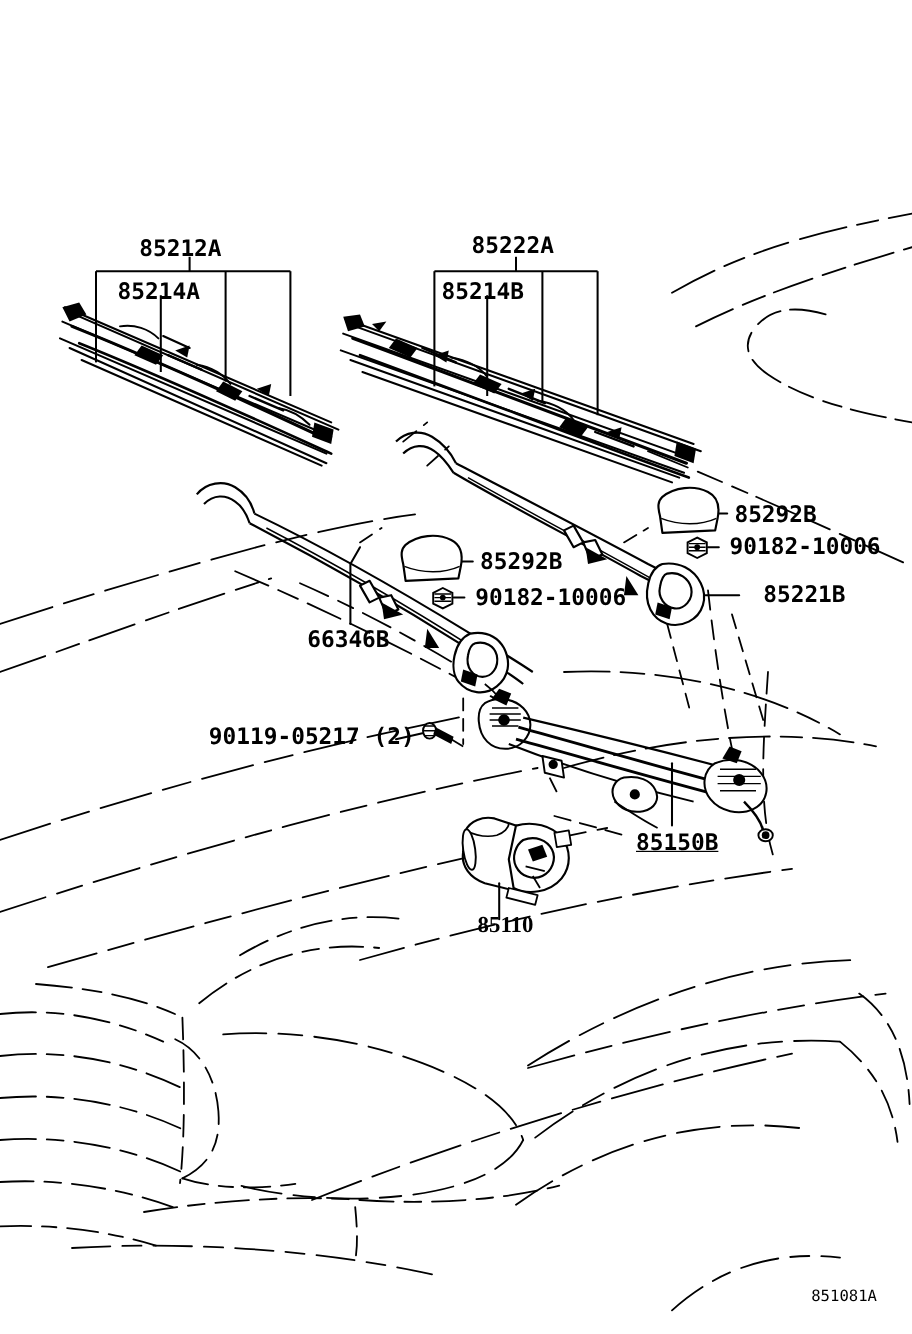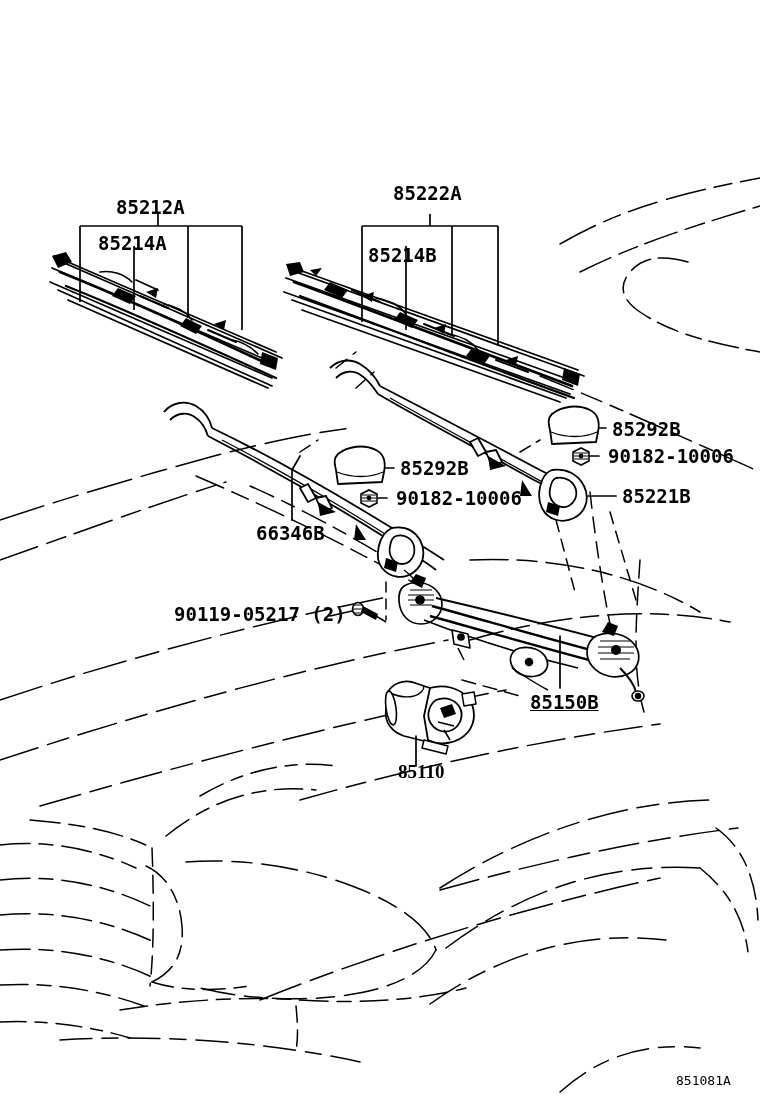--- a/index.html
+++ b/index.html
@@ -334,29 +334,29 @@
     <path d="M610,512 L636,600" stroke-dasharray="12 8"></path>
     <path d="M462,680 L520,696" stroke-dasharray="14 8"></path>
   </g>
 
 </svg>
 
 <div class="lbl lbl-part" style="left:116px;top:198px;">85212A</div>
 
 <div class="lbl lbl-part" style="left:98px;top:234px;">85214A</div>
 
-<div class="lbl lbl-part" style="left:393px;top:184px;">85222A</div>
-
-<div class="lbl lbl-part" style="left:368px;top:234px;margin-top:12px;">85214B</div>
+<div class="lbl lbl-part" style="left:393px;top:196px;">85222A</div>
+
+<div class="lbl lbl-part" style="left:368px;top:234px;">85214B</div>
 
 <div class="lbl lbl-part" style="left:612px;top:420px;">85292B</div>
 
 <div class="lbl lbl-part" style="left:608px;top:447px;">90182-10006</div>
 
-<div class="lbl lbl-part" style="left:622px;top:487px;">85221B</div>
+<div class="lbl lbl-part" style="left:636px;top:487px;">85221B</div>
 
 <div class="lbl lbl-part" style="left:400px;top:459px;">85292B</div>
 
 <div class="lbl lbl-part" style="left:396px;top:489px;">90182-10006</div>
 
 <div class="lbl lbl-part" style="left:256px;top:524px;">66346B</div>
 
 <div class="lbl lbl-part" style="left:174px;top:605px;">90119-05217 (2)</div>
 
 <div class="lbl lbl-part" style="left:530px;top:693px;text-decoration:underline;">85150B</div>

